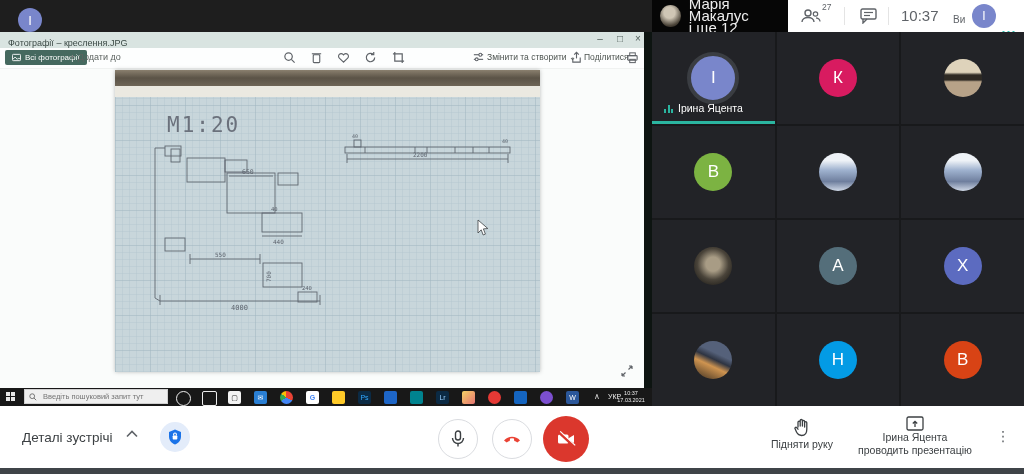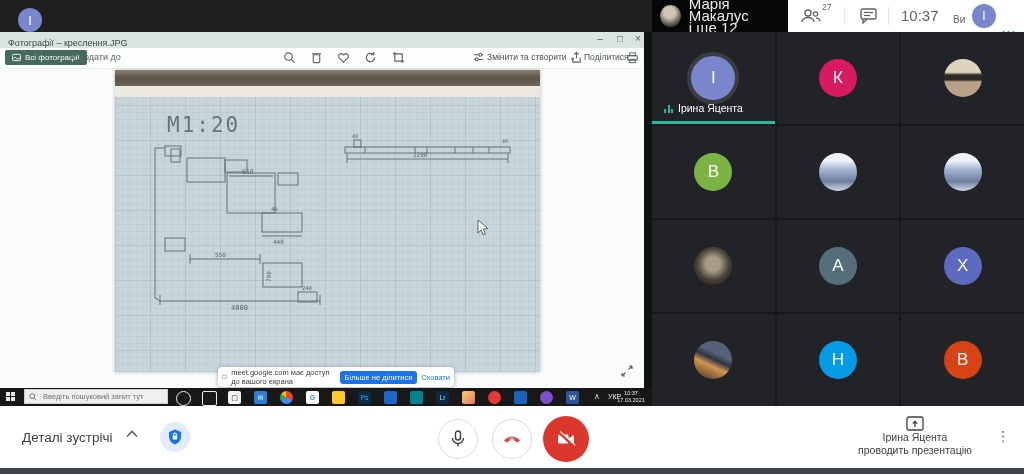--- a/index.html
+++ b/index.html
@@ -274,28 +274,20 @@
         <text x="116" y="240" font-size="7">4000</text>
         <text x="298" y="87" font-size="6">2200</text>
         <text x="237" y="68" font-size="5">40</text>
         <text x="387" y="73" font-size="5">40</text>
       </g>
 
       <path d="M363 150 l0 13 l3.2-3.2 l2 5.2 l2.2-.9 l-2-5.2 l4.4-.4 Z" fill="#fff" stroke="#3c4043" stroke-width="0.8"></path>
     </svg>
   </div>
 
-  <div class="abs" id="share-note">
-    <svg width="8" height="8" viewBox="0 0 8 8">
-      <rect x="0.5" y="1" width="7" height="5" rx="0.8" fill="none" stroke="#80868b" stroke-width="0.9"></rect>
-    </svg>
-    <span>meet.google.com має доступ до вашого екрана</span>
-    <span id="stop-share-btn">Більше не ділитися</span>
-    <span id="hide-link">Сховати</span>
-  </div>
 
   <svg class="abs" style="left:620px;top:332px" width="14" height="14" viewBox="0 0 14 14">
     <path d="M8.5 5.5 12 2M12 2H9M12 2v3" stroke="#5f6368" stroke-width="1.2" fill="none"></path>
     <path d="M5.5 8.5 2 12M2 12h3M2 12V9" stroke="#5f6368" stroke-width="1.2" fill="none"></path>
   </svg>
 </div>
 <div class="abs" id="meet-edge"></div>
 
 <div class="abs" id="taskbar">
   <div class="abs" id="start-btn">
@@ -410,20 +402,26 @@
   </div>
   <div class="ctl-btn" id="cam-btn" style="left:543px;top:10px">
     <svg width="20" height="16" viewBox="0 0 20 16">
       <rect x="2" y="3.5" width="10.5" height="9" rx="1.5" fill="#fff"></rect>
       <path d="M13 7l5-3v8l-5-3Z" fill="#fff"></path>
       <line x1="2.5" y1="1" x2="17.5" y2="15" stroke="#db372d" stroke-width="2.4"></line>
       <line x1="4.2" y1="0.4" x2="19.2" y2="14.4" stroke="#fff" stroke-width="1.2"></line>
     </svg>
   </div>
 
+  <div class="right-ctl" style="left:762px;top:12px;width:80px">
+    <svg width="18" height="20" viewBox="0 0 18 20" style="margin:0 auto">
+      <path d="M5 9V4.2a1.1 1.1 0 0 1 2.2 0V8M7.2 8V2.6a1.1 1.1 0 0 1 2.2 0V8M9.4 8V3.4a1.1 1.1 0 0 1 2.2 0V9M11.6 9V4.8a1.1 1.1 0 0 1 2.2 0v6.4c0 4-2.2 6.3-5.2 6.3-2.4 0-3.8-1-5-3.2L2 10.6c-.5-.9.8-1.9 1.7-1l1.3 1.6" fill="none" stroke="#3c4043" stroke-width="1.3" stroke-linecap="round"></path>
+    </svg>
+    <div>Підняти руку</div>
+  </div>
   <div class="right-ctl" style="left:845px;top:10px;width:140px">
     <svg width="18" height="15" viewBox="0 0 18 15" style="margin:0 auto">
       <rect x="1" y="1" width="16" height="13" rx="1.5" fill="none" stroke="#3c4043" stroke-width="1.3"></rect>
       <path d="M9 11V5.5M6.8 7.5 9 5.3l2.2 2.2" fill="none" stroke="#3c4043" stroke-width="1.3"></path>
     </svg>
     <div>Ірина Яцента</div>
     <div>проводить презентацію</div>
   </div>
   <div id="more-dots">⋮</div>
 </div>

